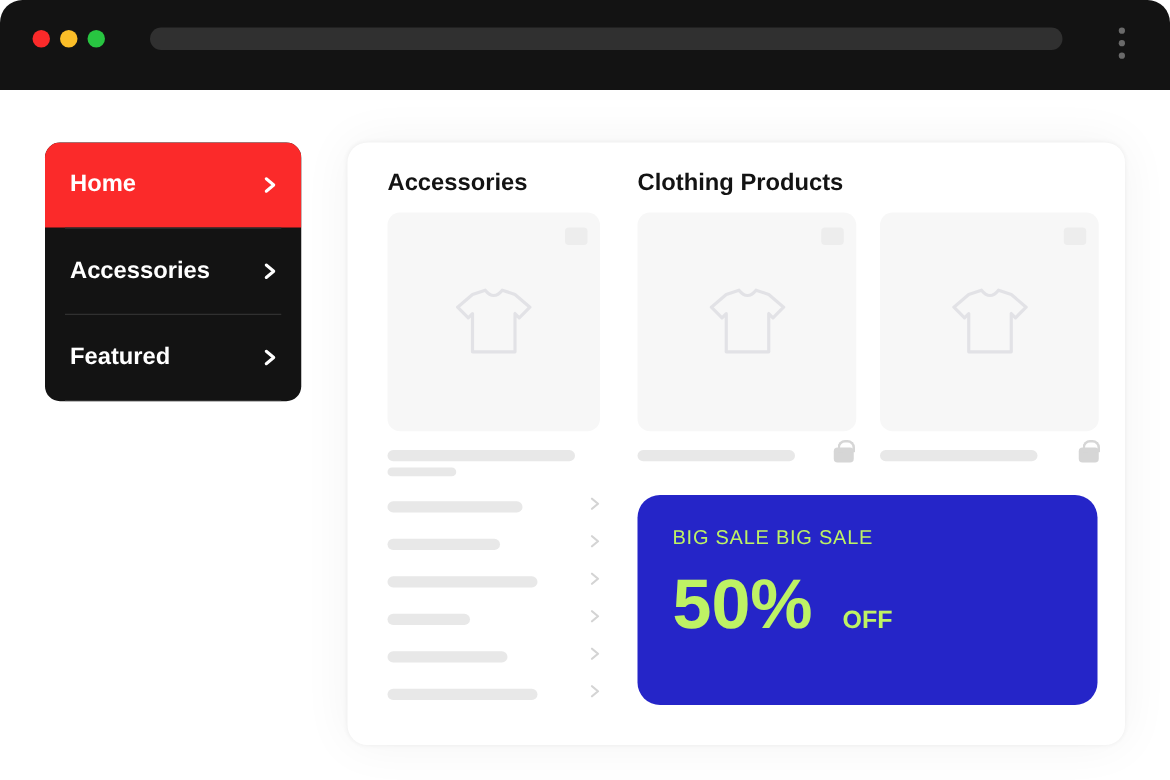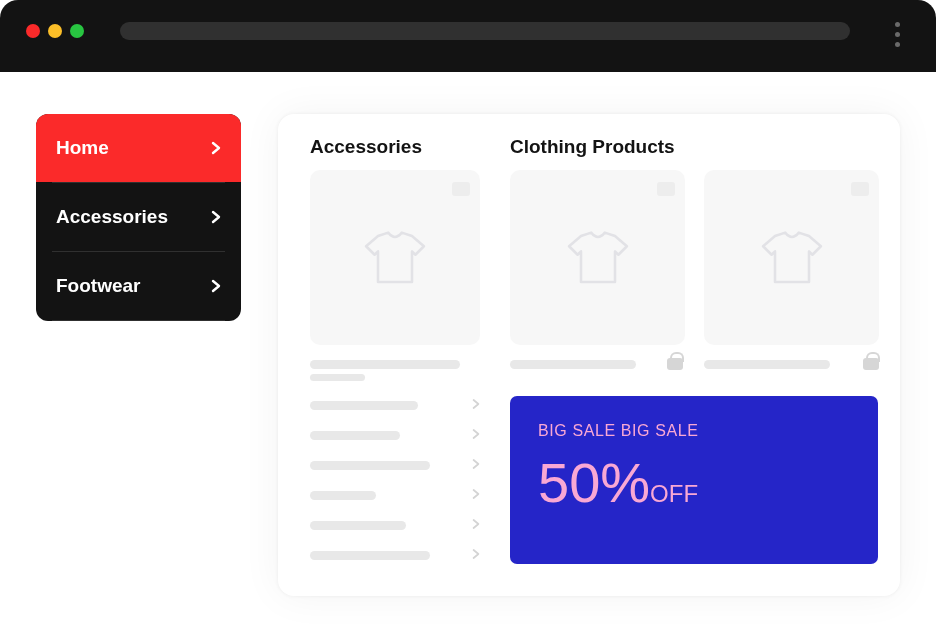--- a/index.html
+++ b/index.html
@@ -92,25 +92,25 @@
   .sr1{ top:282px;} .sr1 .pill{width:108px;}
   .sr2{ top:312px;} .sr2 .pill{width:90px;}
   .sr3{ top:342px;} .sr3 .pill{width:120px;}
   .sr4{ top:372px;} .sr4 .pill{width:66px;}
   .sr5{ top:402px;} .sr5 .pill{width:96px;}
   .sr6{ top:432px;} .sr6 .pill{width:120px;}
 
   
   .promo{
     position:absolute; left:232px; top:282px; width:368px; height:168px;
-    background:#2525c8; border-radius:7px; color:#f9a8d4; padding:26px 28px;
+    background:#2525c8; border-radius:18px; color:#bef264; padding:26px 28px;
   }
   .promo .sub{ font-size:16px; letter-spacing:0.6px; font-weight:500;}
-  .promo .big{ font-size:56px; font-weight:400; display:inline-block; margin-top:10px;}
-  .promo .off{ font-size:24px; font-weight:400; margin-left:0;}
+  .promo .big{ font-size:56px; font-weight:700; display:inline-block; margin-top:10px;}
+  .promo .off{ font-size:20px; font-weight:700; margin-left:24px;}
 </style>
 </head>
 <body>
 <div class="frame">
 
   <div class="chrome">
     <div class="dot r"></div>
     <div class="dot y"></div>
     <div class="dot g"></div>
     <div class="addr"></div>
@@ -134,21 +134,21 @@
     <div class="side-item">
       <span>Accessories</span>
       <span class="chev">
           <svg viewBox="0 0 10 14">
             <path d="M2 2 L8 7 L2 12"></path>
           </svg>
         </span>
     </div>
     <div class="side-div"></div>
     <div class="side-item">
-      <span>Footwear</span>
+      <span>Featured</span>
       <span class="chev">
           <svg viewBox="0 0 10 14">
             <path d="M2 2 L8 7 L2 12"></path>
           </svg>
         </span>
     </div>
     <div class="side-div"></div>
   </div>
 
   <div class="main">

